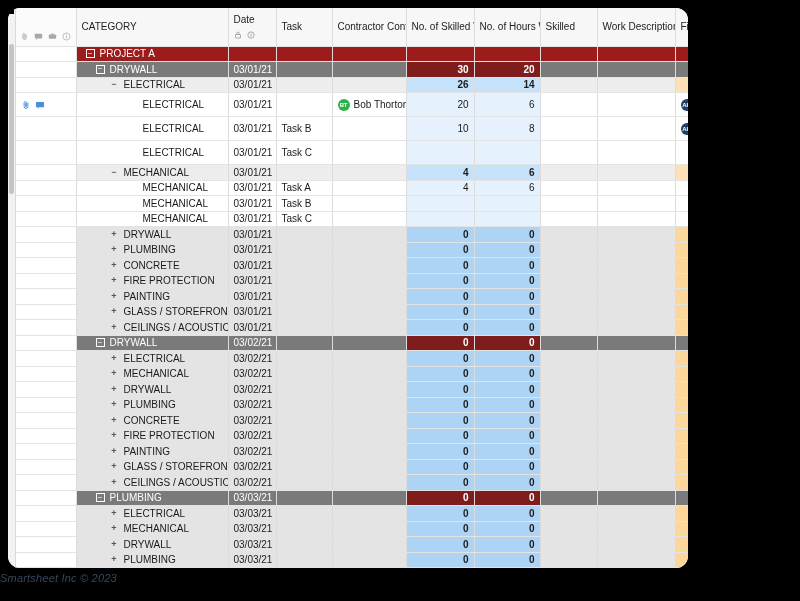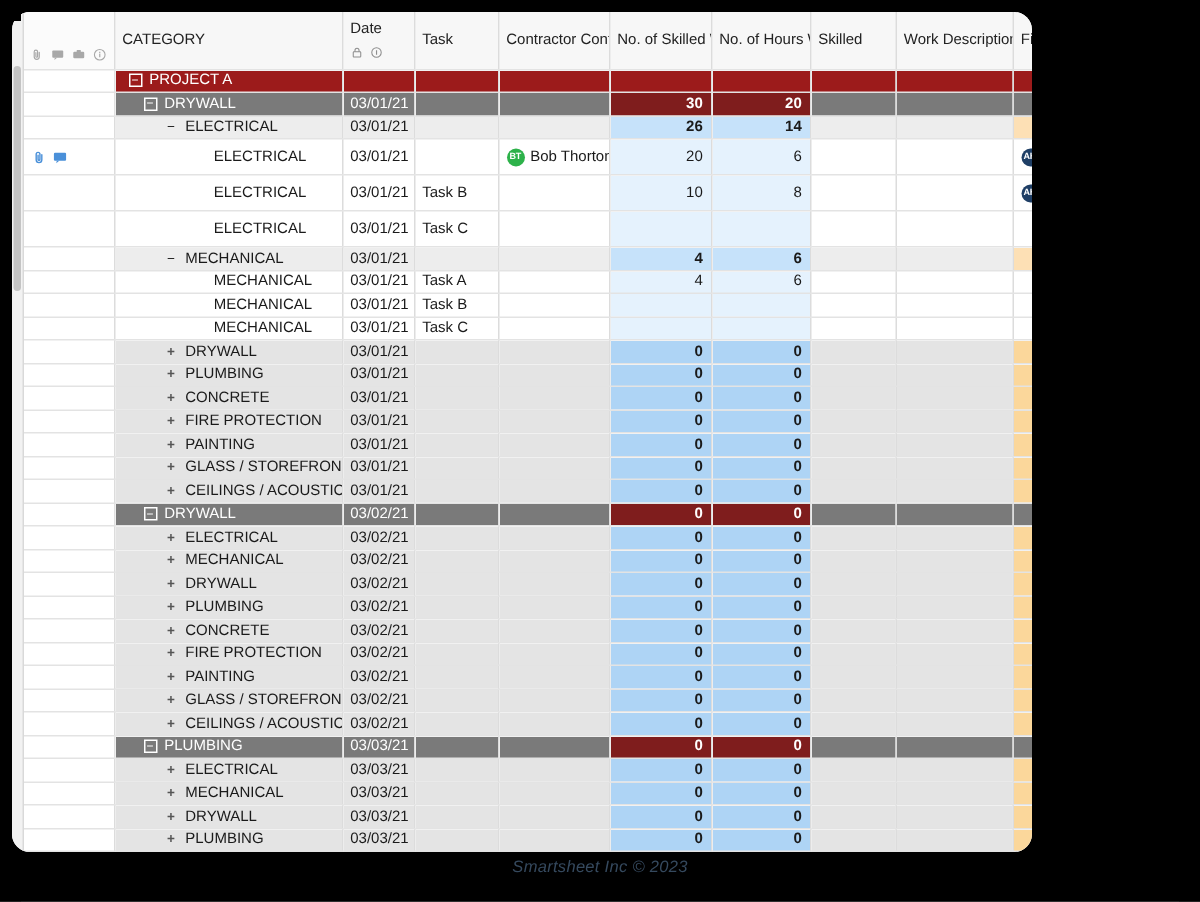--- a/index.html
+++ b/index.html
@@ -214,21 +214,20 @@
     transform: rotate(42deg);
   }
   td.fiapp { text-align:center; padding:0; }
 
   .rowicons { display:flex; gap:4px; align-items:center; color:#4a90d9; }
   .rowicons svg { display:block; }
 
   
   .footer {
     position:absolute; left:0; top:572px; width:800px;
-    text-align:center;
     color:#35495e;
     font-size:11px;
     font-style: italic;
     font-family: "Liberation Sans", sans-serif;
     letter-spacing: .2px;
   }
 
   
   .corner { position:absolute; width:14px; height:14px; background:#000; }
   .c-tl { left:0; top:0; }

